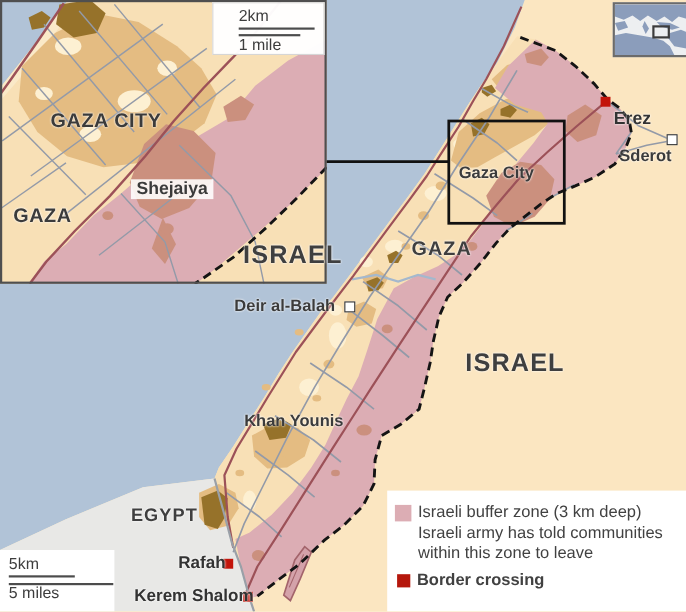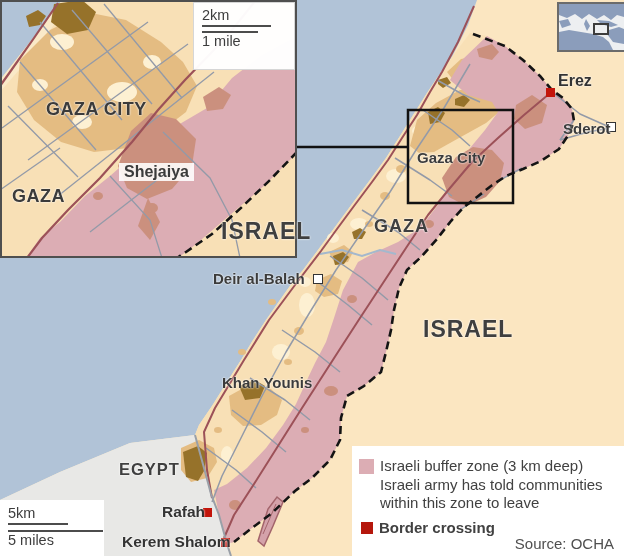--- a/index.html
+++ b/index.html
@@ -11,21 +11,21 @@
        text-shadow:0 0 2px rgba(255,255,255,.85),0 0 2px rgba(255,255,255,.7);}
   .country{font-weight:bold;font-size:23px;letter-spacing:1px;color:#3f3f3f;}
   .town{font-weight:bold;font-size:15px;}
   .crossing{font-weight:600;font-size:15.5px;color:#333;}
   .boxlbl{background:rgba(255,255,255,.88);padding:0 5px;font-weight:bold;font-size:16px;text-shadow:none;}
   .marker{position:absolute;}
   .m-red{width:9px;height:9px;background:#c3150b;}
   .m-town{width:8px;height:8px;background:#ffffff;border:1.5px solid #333;}
   .scalebox{position:absolute;background:rgba(255,255,255,.97);color:#3d3d3d;font-size:14.5px;}
   .scaleline{height:2px;background:#4c4c4c;}
-  #inset-scale{left:193px;top:2px;width:102px;height:68px;border:1px solid #d6d6d6;padding:4px 0 0 8px;box-sizing:border-box;}
+  #inset-scale{left:193px;top:2px;width:102px;height:48px;border:1px solid #d6d6d6;padding:4px 0 0 23px;box-sizing:border-box;}
   #main-scale{left:0;top:500px;width:104px;height:56px;padding:5px 0 0 8px;box-sizing:border-box;}
   #legend{position:absolute;left:352px;top:446px;width:272px;height:110px;background:#fff;
           box-sizing:border-box;padding:11px 8px 0 7px;font-size:15px;color:#414141;line-height:18.5px;}
   .leg-row{display:flex;align-items:flex-start;}
   .swatch{flex:0 0 auto;margin-right:6px;}
   .sw-pink{width:15px;height:15px;background:#dcadb4;margin-top:2px;}
   .sw-red{width:12px;height:12px;background:#b5170c;margin-top:3px;margin-left:2px;}
   #source{position:absolute;right:10px;bottom:3px;color:#4f4f4f;font-size:15px;}
   #locator{position:absolute;left:557px;top:2px;border:2px solid #6b6b6b;background:#edeff1;}
 </style>
@@ -206,22 +206,22 @@
   <div class="lbl" style="left:12px;top:186px;font-weight:bold;font-size:18px;letter-spacing:.5px;">GAZA</div>
   <div class="lbl boxlbl" style="left:119px;top:163px;">Shejaiya</div>
   <div class="lbl country" style="left:221px;top:218px;">ISRAEL</div>
 
   <div class="lbl town" style="left:417px;top:149px;">Gaza City</div>
   <div class="lbl country" style="left:374px;top:216px;font-size:18px;">GAZA</div>
   <div class="lbl country" style="left:423px;top:316px;">ISRAEL</div>
   <div class="lbl country" style="left:119px;top:460px;font-size:16.5px;">EGYPT</div>
   <div class="lbl town" style="left:213px;top:270px;">Deir al-Balah</div>
   <div class="lbl town" style="left:222px;top:374px;">Khan Younis</div>
-  <div class="lbl town" style="left:563px;top:120px;">Sderot</div>
-  <div class="lbl crossing" style="left:558px;top:72px;font-size:16px;">Erez</div>
+  <div class="lbl town" style="left:563px;top:133px;">Sderot</div>
+  <div class="lbl crossing" style="left:558px;top:100px;font-size:16px;">Erez</div>
   <div class="lbl crossing" style="left:162px;top:503px;">Rafah</div>
   <div class="lbl crossing" style="left:122px;top:533px;">Kerem Shalom</div>
 
   <div class="scalebox" id="inset-scale">
     <div>2km</div>
     <div class="scaleline" style="width:69px;margin-top:2px;"></div>
     <div class="scaleline" style="width:56px;margin-top:4px;"></div>
     <div>1 mile</div>
   </div>
 
@@ -238,16 +238,15 @@
       <div>
         <span style="display:block;">Israeli buffer zone (3 km deep)</span>
         <span style="display:block;">Israeli army has told communities</span>
         <span style="display:block;">within this zone to leave</span>
       </div>
     </div>
     <div class="leg-row" style="margin-top:6px;font-weight:bold;">
       <div class="swatch sw-red"></div>
       <div>Border crossing</div>
     </div>
-    <div id="source">Source: OCHA</div>
   </div>
 
 </div>
 
 </body></html>

